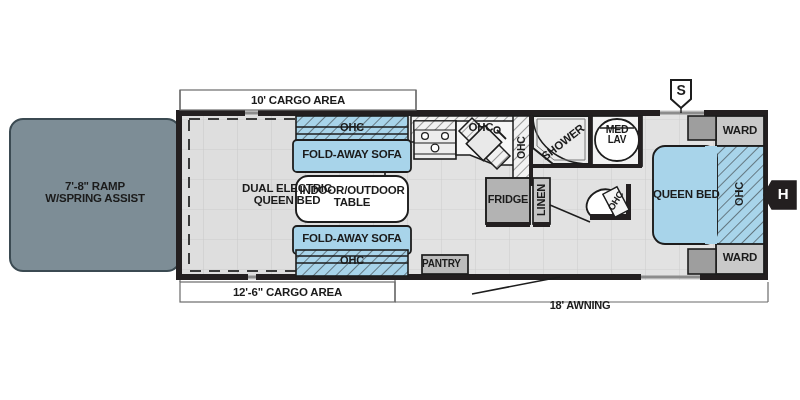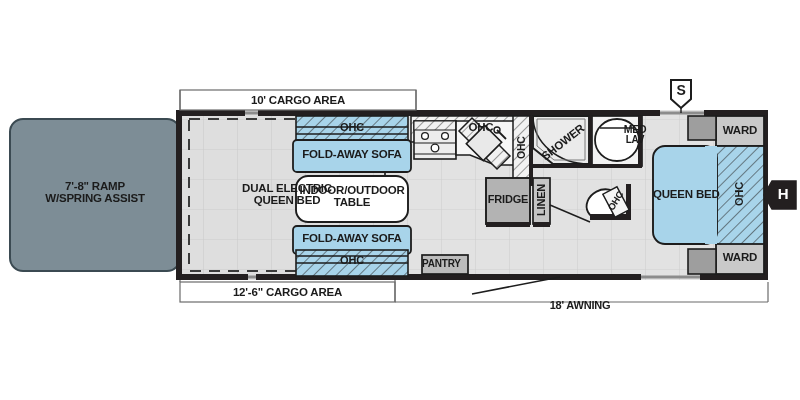--- a/index.html
+++ b/index.html
@@ -278,21 +278,21 @@
   <div class="lbl" style="left:296px; top:255px; width:112px; font-size:11px; font-weight:600;">OHC</div>
 
   <div class="lbl" style="left:458px; top:121px; width:46px; font-size:11.5px; font-weight:600;">OHC</div>
 
   <div class="lbl" style="left:499px; top:142px; width:46px; font-size:10.5px; font-weight:600;
               transform:rotate(-90deg); transform-origin:center;">OHC</div>
 
   <div class="lbl" style="left:535px; top:136px; width:56px; font-size:11.5px; font-weight:600;
               transform:rotate(-38deg); transform-origin:center;">SHOWER</div>
 
-  <div class="lbl" style="left:595px; top:124px; width:44px; font-size:10.5px; font-weight:600;margin-left:18px;">
+  <div class="lbl" style="left:595px; top:124px; width:44px; font-size:10.5px; font-weight:600;">
     <div>MED</div>
     <div style="font-size:10px;">LAV</div>
   </div>
 
   <div class="lbl" style="left:486px; top:194px; width:44px; font-size:11px; font-weight:600;">FRIDGE</div>
 
   <div class="lbl" style="left:519px; top:194px; width:46px; font-size:11px; font-weight:600;
               transform:rotate(-90deg); transform-origin:center;">LINEN</div>
 
   <div class="lbl" style="left:595px; top:196px; width:42px; font-size:9.5px; font-weight:600;

